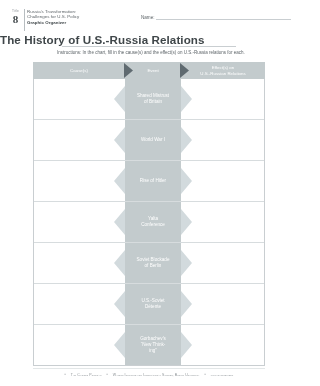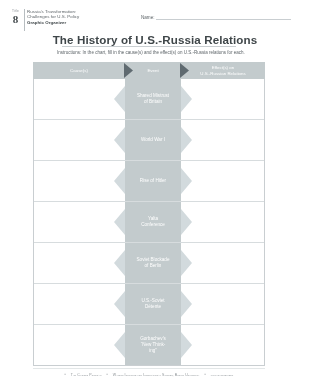--- a/index.html
+++ b/index.html
@@ -90,23 +90,22 @@
   .name-line {
     flex: 1;
     border-bottom: 1px solid #c9ced1;
     height: 5px;
   }
 
   
   .doc-title {
     position: absolute;
     top: 33px;
-    left: 12px;
+    left: 0;
     right: 0;
-    text-align: center;
     font-family: "Liberation Sans", sans-serif;
     font-size: 11.6px;
     font-weight: bold;
     color: #3f4649;
     letter-spacing: .1px;
   }
   .title-rule {
     position: absolute;
     top: 46px;
     left: 62px;

